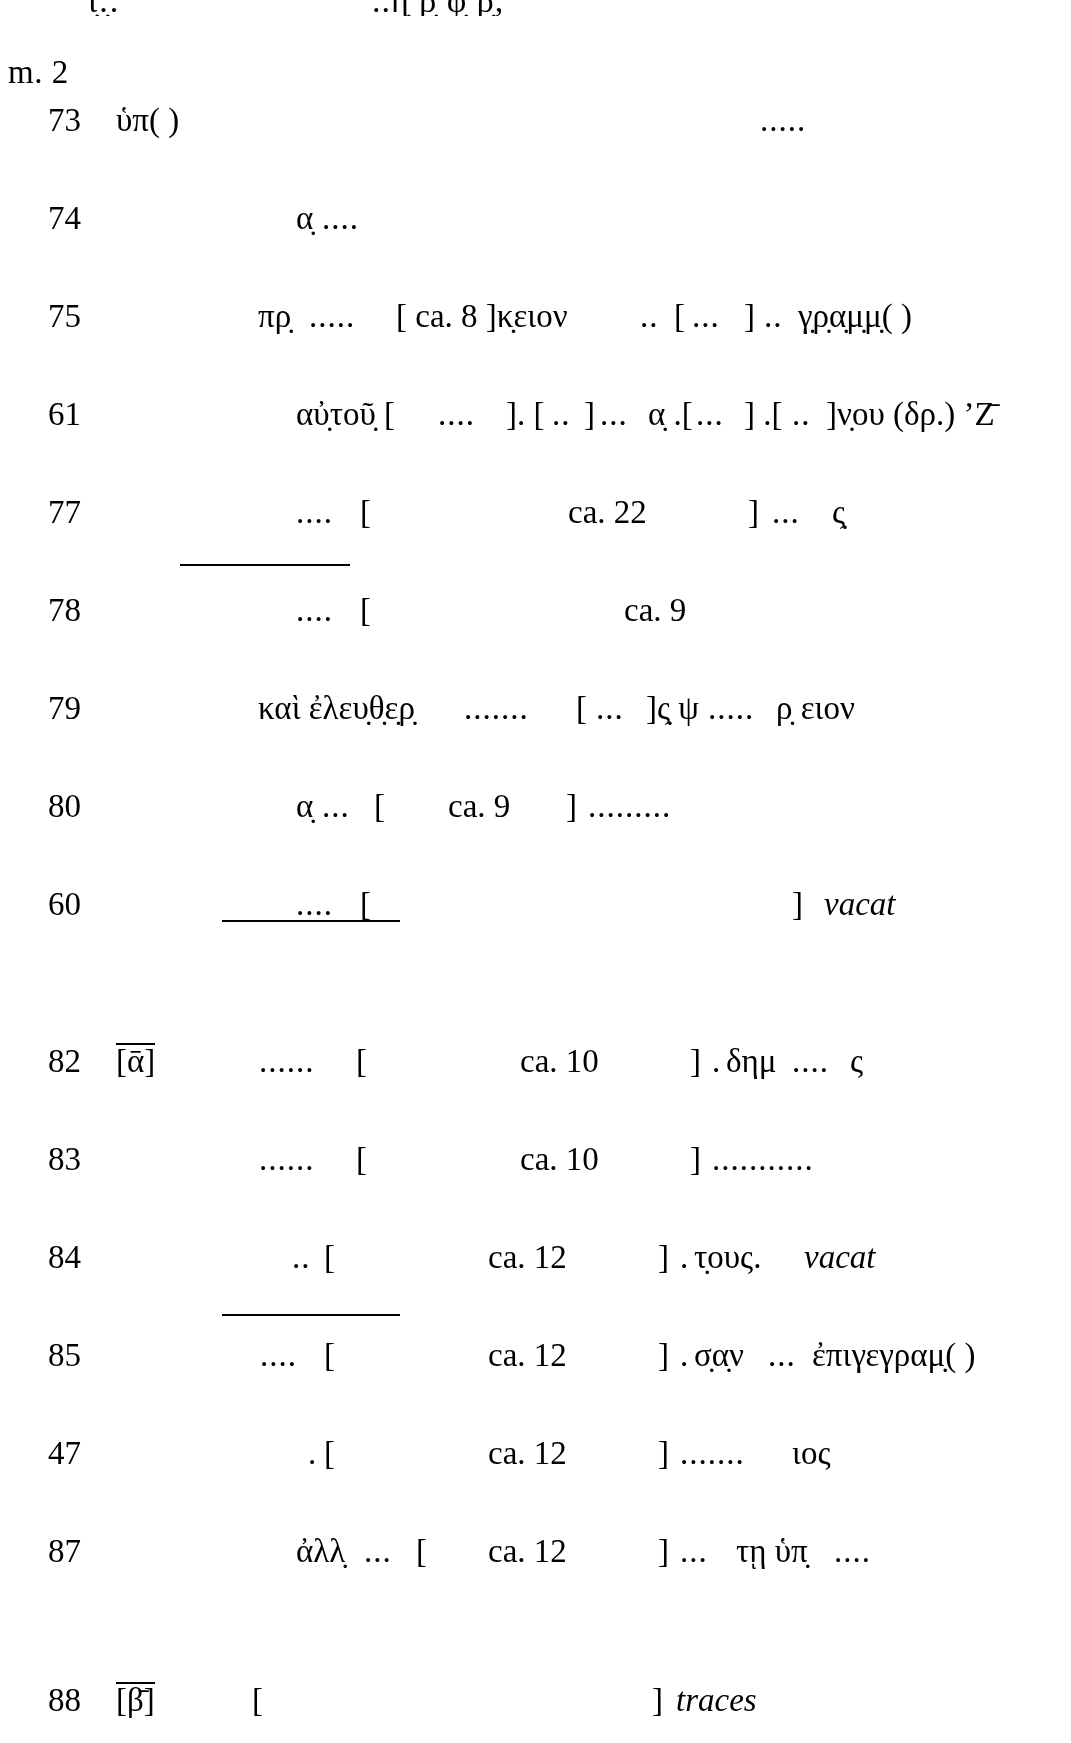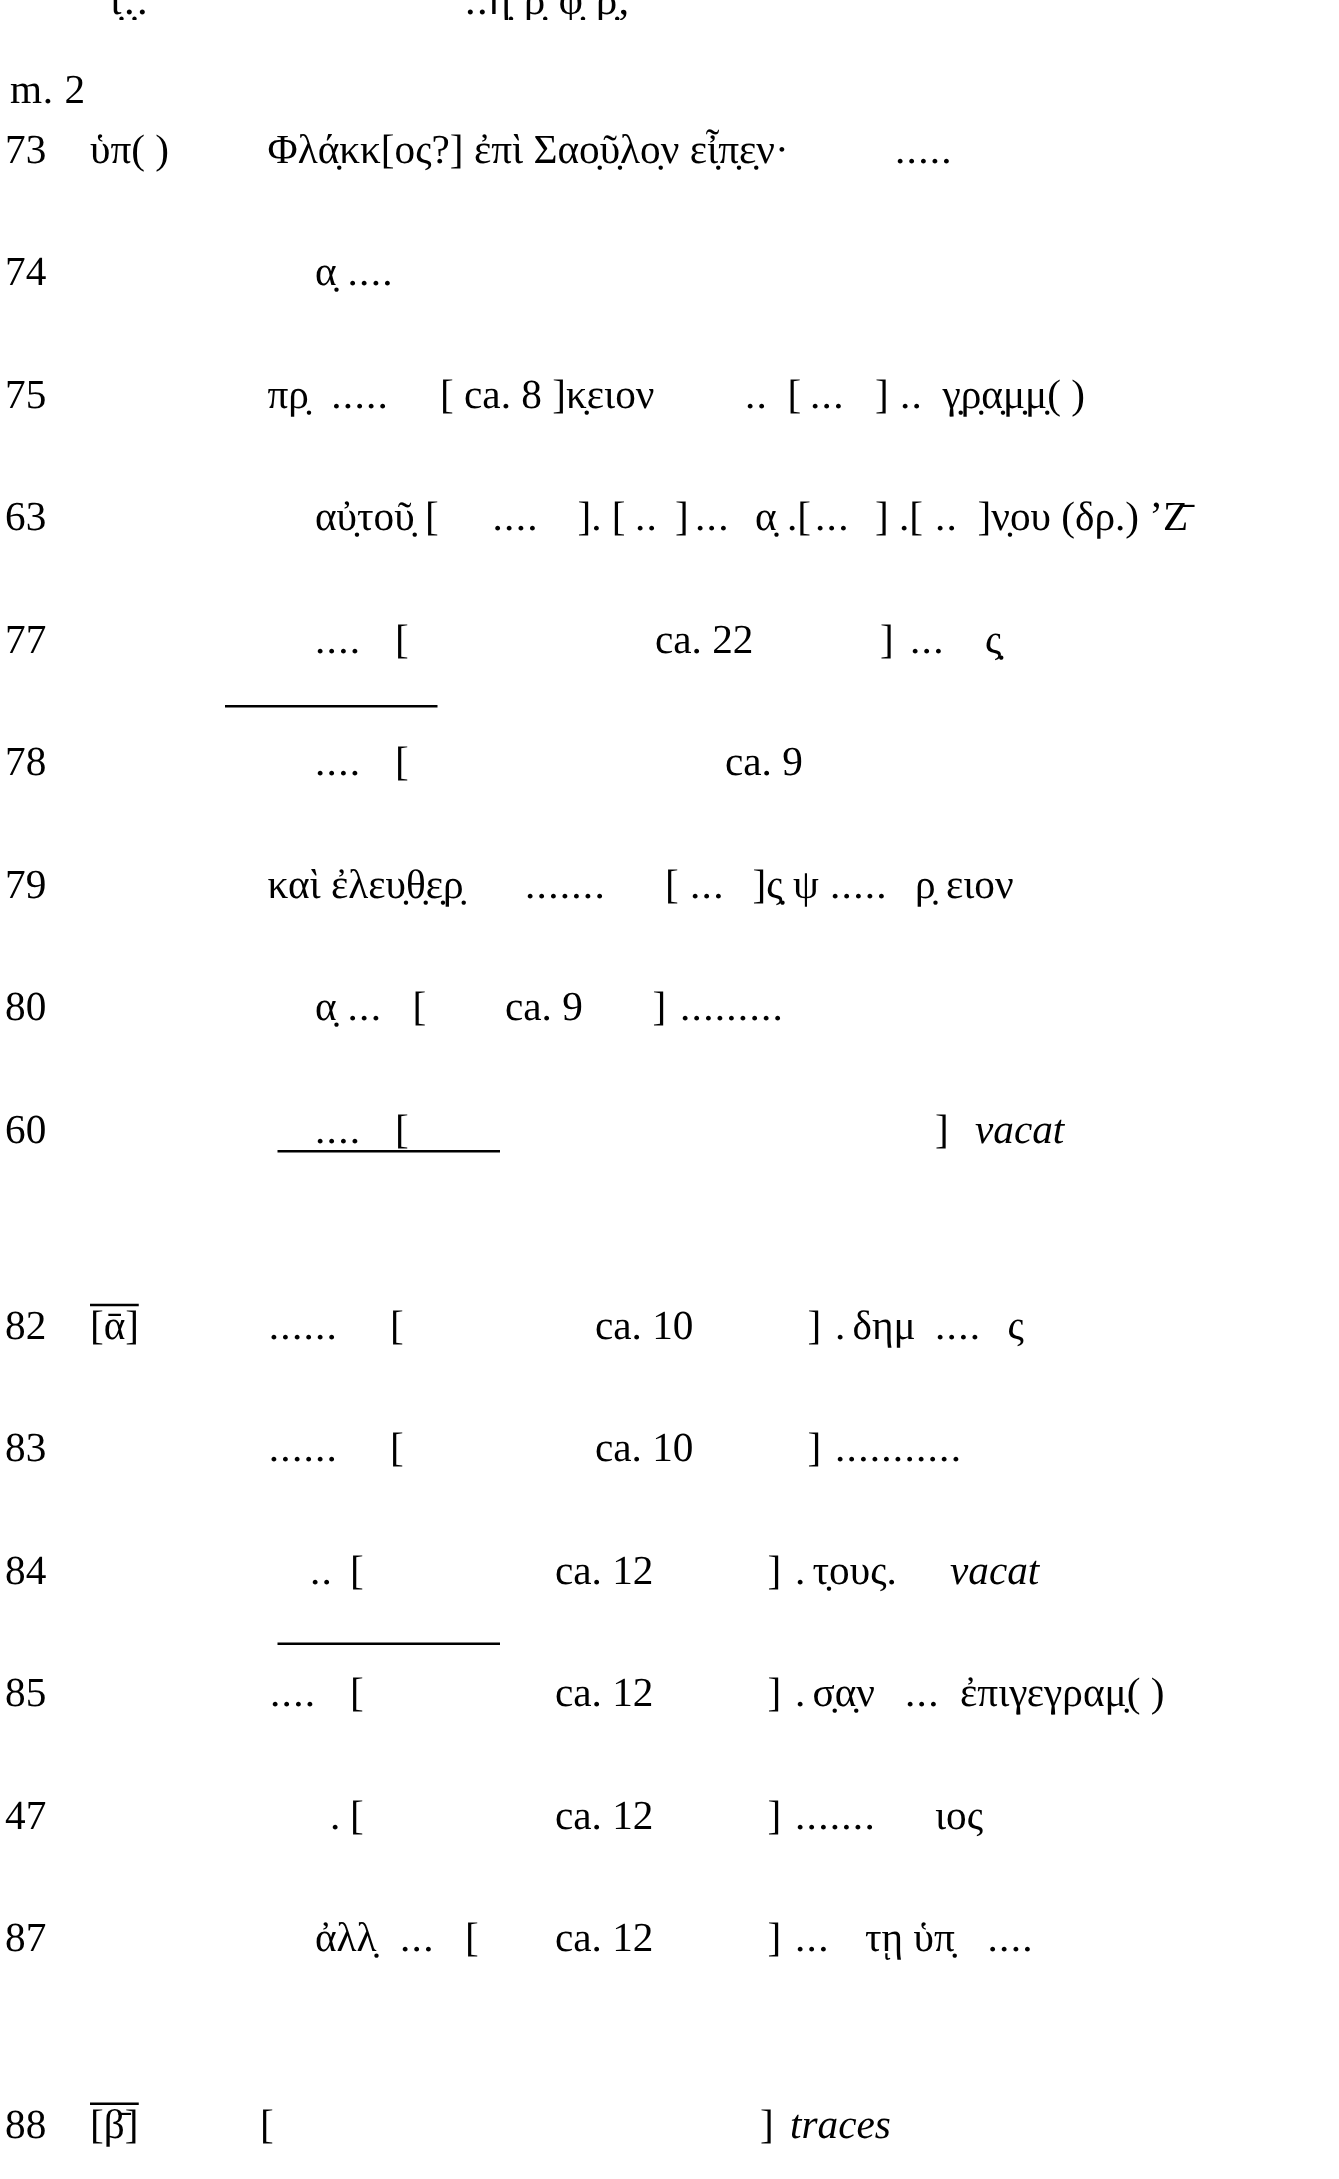--- a/index.html
+++ b/index.html
@@ -40,20 +40,21 @@
     top: 54px;
     font-size: 33px;
     letter-spacing: 0.5px;
   }
 
   .lines {
     position: absolute;
     top: 102px;
     left: 0;
     width: 942px;
+    padding-left: 44px;
   }
   .line {
     position: relative;
     height: 49px;
     font-size: 33px;
     white-space: nowrap;
   }
   .ln {
     position: absolute;
     left: 4px;
@@ -95,21 +96,20 @@
     <span class="cl-b">..η̣ ρ̣ φ̣ ρ̣,</span>
   </div>
 
   <div class="hand-label">m. 2</div>
 
   <div class="lines">
 
     <div class="line" style="top:0px">
       <span class="ln">73</span>
       <span class="marginal" style="left:72px">ὑπ( )</span>
-      <span class="txt" style="left:214px">Φλά̣κκ[ος?] ἐπὶ Σαο̣ῦ̣λο̣ν εἶ̣π̣ε̣ν·</span>
       <span class="txt dots" style="left:716px">.....</span>
     </div>
 
     <div class="line" style="top:49px">
       <span class="ln">74</span>
       <span class="txt" style="left:252px">α̣</span>
       <span class="txt dots" style="left:278px">....</span>
     </div>
 
     <div class="line" style="top:98px">
@@ -119,21 +119,21 @@
       <span class="txt" style="left:352px">[  ca. 8  ]κ̣ειον</span>
       <span class="txt dots" style="left:596px">..</span>
       <span class="txt" style="left:630px">[</span>
       <span class="txt dots" style="left:648px">...</span>
       <span class="txt" style="left:700px">]</span>
       <span class="txt dots" style="left:720px">..</span>
       <span class="txt" style="left:754px">γ̣ρ̣α̣μ̣μ̣( )</span>
     </div>
 
     <div class="line" style="top:147px">
-      <span class="ln">63</span>
+      <span class="ln">61</span>
       <span class="txt" style="left:252px">αὐ̣τοῦ̣ [</span>
       <span class="txt dots" style="left:394px">....</span>
       <span class="txt" style="left:462px">]. [</span>
       <span class="txt dots" style="left:508px">..</span>
       <span class="txt" style="left:540px">]</span>
       <span class="txt dots" style="left:556px">...</span>
       <span class="txt" style="left:604px">α̣ .[</span>
       <span class="txt dots" style="left:652px">...</span>
       <span class="txt" style="left:700px">] .[</span>
       <span class="txt dots" style="left:748px">..</span>

